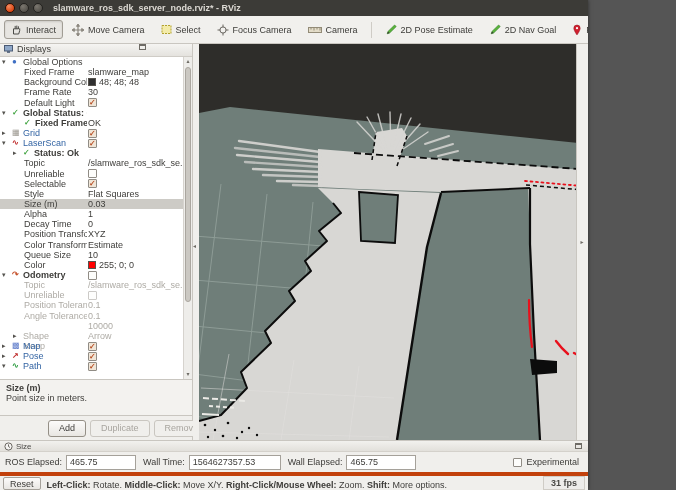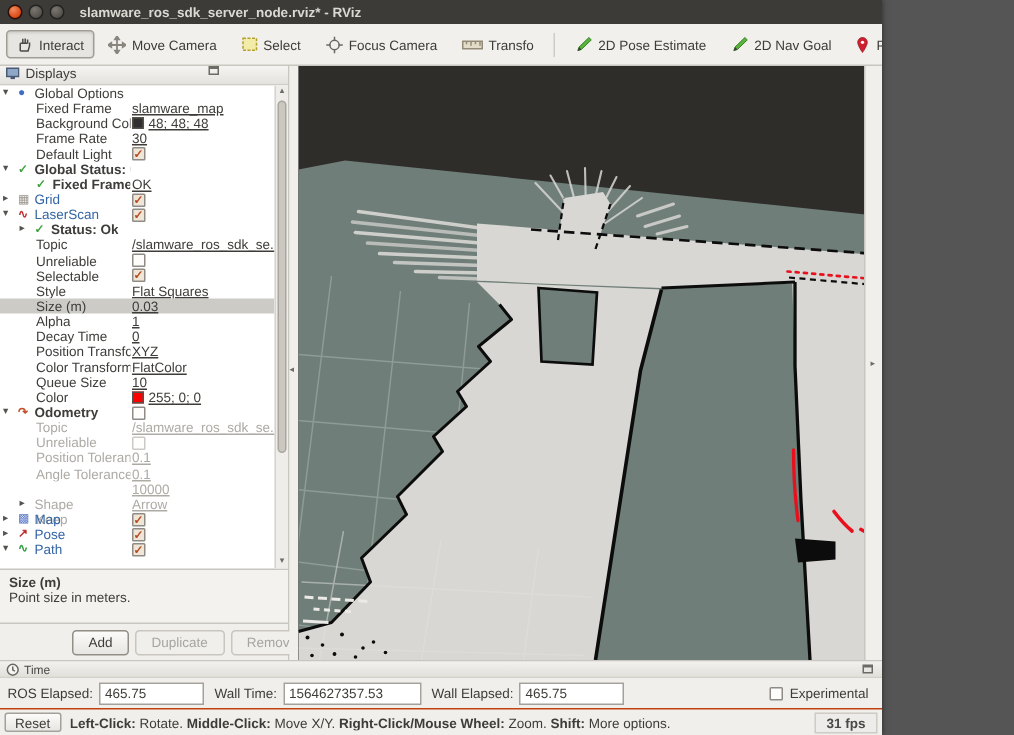--- a/index.html
+++ b/index.html
@@ -28,21 +28,21 @@
   .floatbox{width:7px;height:6px;border:1px solid #6e6b65;border-top-width:2px;margin-left:auto;margin-right:42px;}
   .treewrap{flex:1;position:relative;background:#fff;overflow:hidden;border-bottom:1px solid #c9c6c0;}
   .tree{position:absolute;left:0;top:0;right:9px;bottom:0;overflow:hidden;}
   .trow{height:10.15px;line-height:10.15px;font-size:9px;color:#3e3d3a;display:flex;align-items:center;white-space:nowrap;}
   .trow.sel{background:#cdcbc6;}
   .trow .exp{width:10px;flex:none;font-size:7px;color:#55534e;text-align:left;}
   .ticon{width:11px;flex:none;font-size:8px;text-align:left;}
   .tlabel{overflow:hidden;}
   .tlabel.disp{color:#3465a4;font-weight:normal;}
   .tlabel.b{font-weight:bold;}
-  .tval{position:absolute;left:88px;display:flex;align-items:center;gap:3px;height:10.15px;line-height:10.15px;text-decoration:underline;}
+  .tval{position:absolute;left:88px;display:flex;align-items:center;gap:3px;height:10.15px;line-height:10.15px;}
   .trow{position:relative;}
   .trow .namecell{display:flex;align-items:center;width:87px;overflow:hidden;flex:none;}
   .trow.dis .tlabel,.trow.dis .tval{color:#aeaba5;}
   .cb{width:9px;height:9px;border:1px solid #908c85;background:#fdfdfb;flex:none;position:relative;border-radius:1px;}
   .cb.on{background:#f0e6d8;}
   .cb.on::after{content:"✓";position:absolute;left:0;top:-1px;font-size:8px;font-weight:bold;color:#b5491f;line-height:9px;}
   .trow.dis .cb{opacity:.45;}
   .swatch{width:8px;height:8px;border:1px solid #55524c;flex:none;}
   .vscroll{position:absolute;right:0;top:0;bottom:0;width:9px;background:#eeedea;border-left:1px solid #d6d3ce;}
   .vscroll .arr{position:absolute;left:0;right:0;height:9px;font-size:6px;color:#6e6b65;text-align:center;line-height:9px;}
@@ -62,21 +62,21 @@
   
   .timepanel{height:32px;border-top:1px solid #c9c6c0;background:#f0efec;}
   .theader{height:11px;background:linear-gradient(#f2f1ee,#e2e0db);border-bottom:1px solid #d4d1cb;
            display:flex;align-items:center;gap:3px;padding:0 4px;font-size:8px;color:#4a4946;}
   .theader .floatbox{margin-right:2px;}
   .tfields{height:20px;display:flex;align-items:center;gap:7px;padding:0 5px;font-size:9px;color:#3d3c39;}
   .tfield{display:flex;align-items:center;gap:4px;white-space:nowrap;}
   .tfield input{height:15px;border:1px solid #a5a19a;background:#fff;font-size:9px;color:#3d3c39;padding:0 3px;}
   .expwrap{margin-left:auto;display:flex;align-items:center;gap:4px;padding-right:4px;}
   
-  .statusbar{height:18px;background:#f0efec;border-top:1px solid #c2410c;display:flex;align-items:center;
+  .statusbar{height:18px;background:#f0efec;border-top:4px solid #c2410c;display:flex;align-items:flex-end;
              font-size:9px;color:#3d3c39;padding:0 3px;gap:6px;}
   .resetbtn{height:13px;padding:0 6px;font-size:9px;background:linear-gradient(#fcfbfa,#e8e6e2);
             border:1px solid #a5a19a;border-radius:2px;display:flex;align-items:center;color:#3d3c39;}
   .sbtext{white-space:nowrap;overflow:hidden;flex:1;}
   .fpsbox{flex:none;background:#edecea;border:1px solid #cfccc6;padding:1px 7px;font-size:9px;color:#4a4946;font-weight:bold;}
 </style>
 </head>
 <body>
 
 <div class="app">
@@ -129,21 +129,21 @@
         </span>
         <span>Focus Camera</span>
       </span>
       <span class="tool">
         <span class="ticonwrap">
           <svg width="14" height="9">
             <rect x="0.5" y="2.5" width="13" height="5" fill="#e3dcc8" stroke="#938b77"></rect>
             <path d="M3 2.5v2M6 2.5v3M9 2.5v2M12 2.5v3" stroke="#938b77"></path>
           </svg>
         </span>
-        <span>Transfo</span>
+        <span>Camera</span>
       </span>
       <span class="tsep"></span>
       <span class="tool">
         <span class="ticonwrap">
           <svg width="12" height="11">
             <path d="M2.2 9.8L3 7.4 9.6 1l1.6 1.6-6.6 6.4z" fill="#59b33a" stroke="#2e7d1e" stroke-width="0.6"></path>
             <path d="M2.2 9.8l.8-2.4 1.6 1.6z" fill="#3c3b37"></path>
           </svg>
         </span>
         <span>2D Pose Estimate</span>
@@ -333,21 +333,21 @@
               </span>
               <span class="tval">
                 <span>XYZ</span>
               </span>
             </div>
             <div class="trow">
               <span class="namecell" style="padding-left: 24px;">
                 <span class="tlabel">Color Transformer</span>
               </span>
               <span class="tval">
-                <span>FlatColor</span>
+                <span>Estimate</span>
               </span>
             </div>
             <div class="trow">
               <span class="namecell" style="padding-left: 24px;">
                 <span class="tlabel">Queue Size</span>
               </span>
               <span class="tval">
                 <span>10</span>
               </span>
             </div>
@@ -558,21 +558,21 @@
         <span class="h">▸</span>
       </div>
   </div>
 
   <div class="timepanel">
     <div class="theader">
       <svg width="9" height="9">
           <circle cx="4.5" cy="4.5" r="3.6" fill="#f5f4f2" stroke="#6a6761"></circle>
           <path d="M4.5 2.4v2.1l1.5 1" stroke="#6a6761" fill="none"></path>
         </svg>
-      <span>Time</span>
+      <span>Size</span>
       <span class="floatbox" style="margin-left:auto"></span>
     </div>
     <div class="tfields" id="tfields">
         <span class="tfield">
           <span>ROS Elapsed:</span>
           <input readonly="" value="465.75" style="width: 70px;">
         </span>
         <span class="tfield">
           <span>Wall Time:</span>
           <input readonly="" value="1564627357.53" style="width: 92px;">

